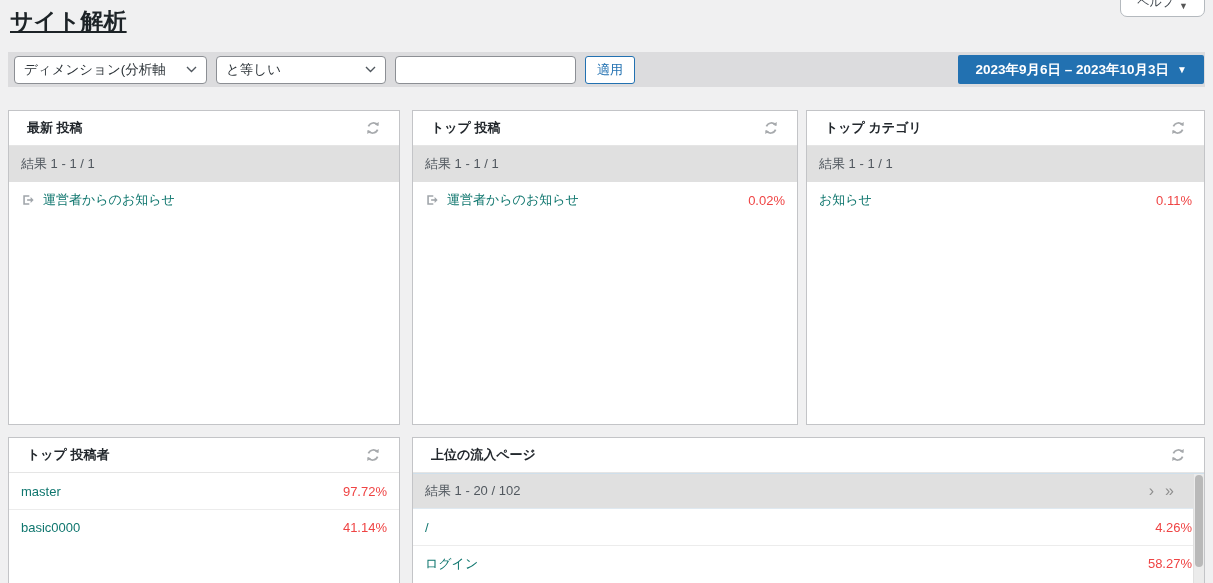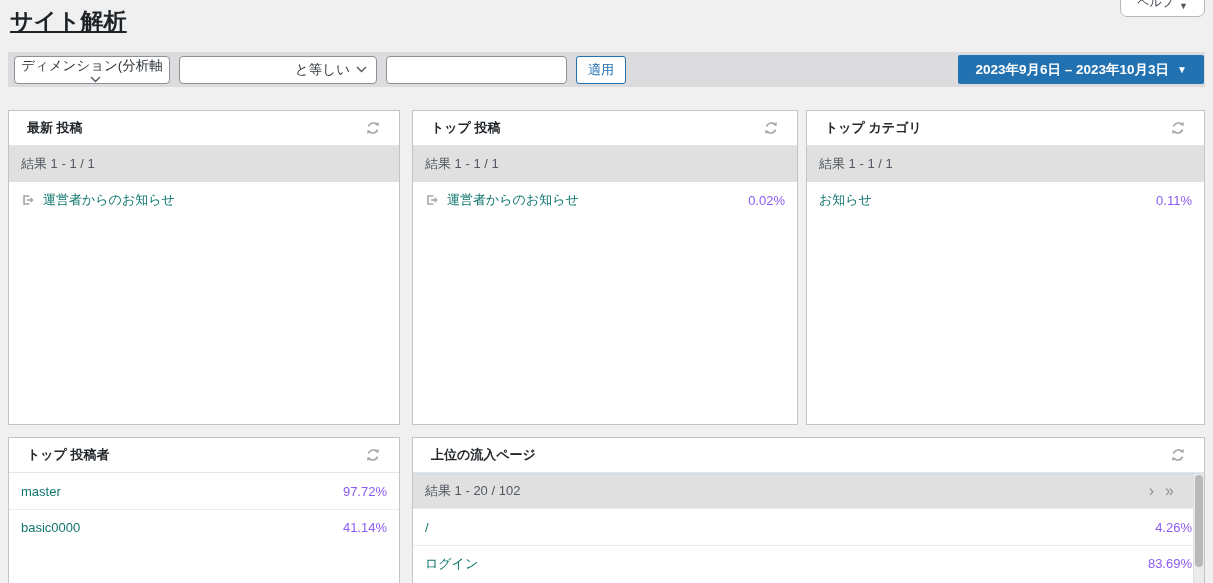--- a/index.html
+++ b/index.html
@@ -30,22 +30,22 @@
     display:flex; align-items:center; gap:9px; padding:0 0 0 6px;
   }
   .select-box {
     height:28px; background:#fff;
     border:1px solid #8c8f94; border-radius:4px;
     display:flex; align-items:center; justify-content:space-between;
     padding:0 9px; font-size:13.5px; color:#2c3338; cursor:pointer;
     overflow:hidden; white-space:nowrap;
   }
   .select-box .chev { flex:0 0 auto; margin-left:6px; display:flex; }
-  .sel-dimension { width:156px;flex-direction:column; }
-  .sel-operator  { width:198px;justify-content:flex-end; }
+  .sel-dimension { width:193px; }
+  .sel-operator  { width:170px; }
   .filter-input {
     width:181px; height:28px; background:#fff;
     border:1px solid #8c8f94; border-radius:4px;
     font-size:13px; padding:0 8px; color:#2c3338;
   }
   .apply-btn {
     height:28px; padding:0 11px;
     background:#fff; color:#2271b1;
     border:1px solid #2271b1; border-radius:3px;
     font-size:13px; cursor:pointer;
@@ -90,21 +90,21 @@
   .row {
     height:36px; padding:0 12px;
     display:flex; align-items:center; justify-content:space-between;
   }
   .row + .row { border-top:1px solid #ececec; }
   .row-label { display:flex; align-items:center; gap:8px; min-width:0; }
   .row a, .row-link {
     color:#0f766e; font-size:13px; text-decoration:none; cursor:pointer;
     white-space:nowrap;
   }
-  .row-value { font-size:13px; color:#8b5cf6; }
+  .row-value { font-size:13px; color:#ef4444; }
   .ext-icon { display:flex; flex:0 0 auto; }
 
   
   .vscroll {
     position:absolute; top:36px; right:0; bottom:0; width:11px;
     background:#ebebeb; border-left:1px solid #e0e0e0;
   }
   .vscroll .thumb {
     position:absolute; top:1px; left:1px; width:8px; height:92px;
     background:#b9b9b9; border-radius:5px;
@@ -286,19 +286,19 @@
     <div class="row">
       <span class="row-label">
         <a class="row-link">/</a>
       </span>
       <span class="row-value">4.26%</span>
     </div>
     <div class="row">
       <span class="row-label">
         <a class="row-link">ログイン</a>
       </span>
-      <span class="row-value">83.69%</span>
+      <span class="row-value">58.27%</span>
     </div>
   </div>
   <div class="vscroll">
     <div class="thumb"></div>
   </div>
 </section>
 
 </body></html>

